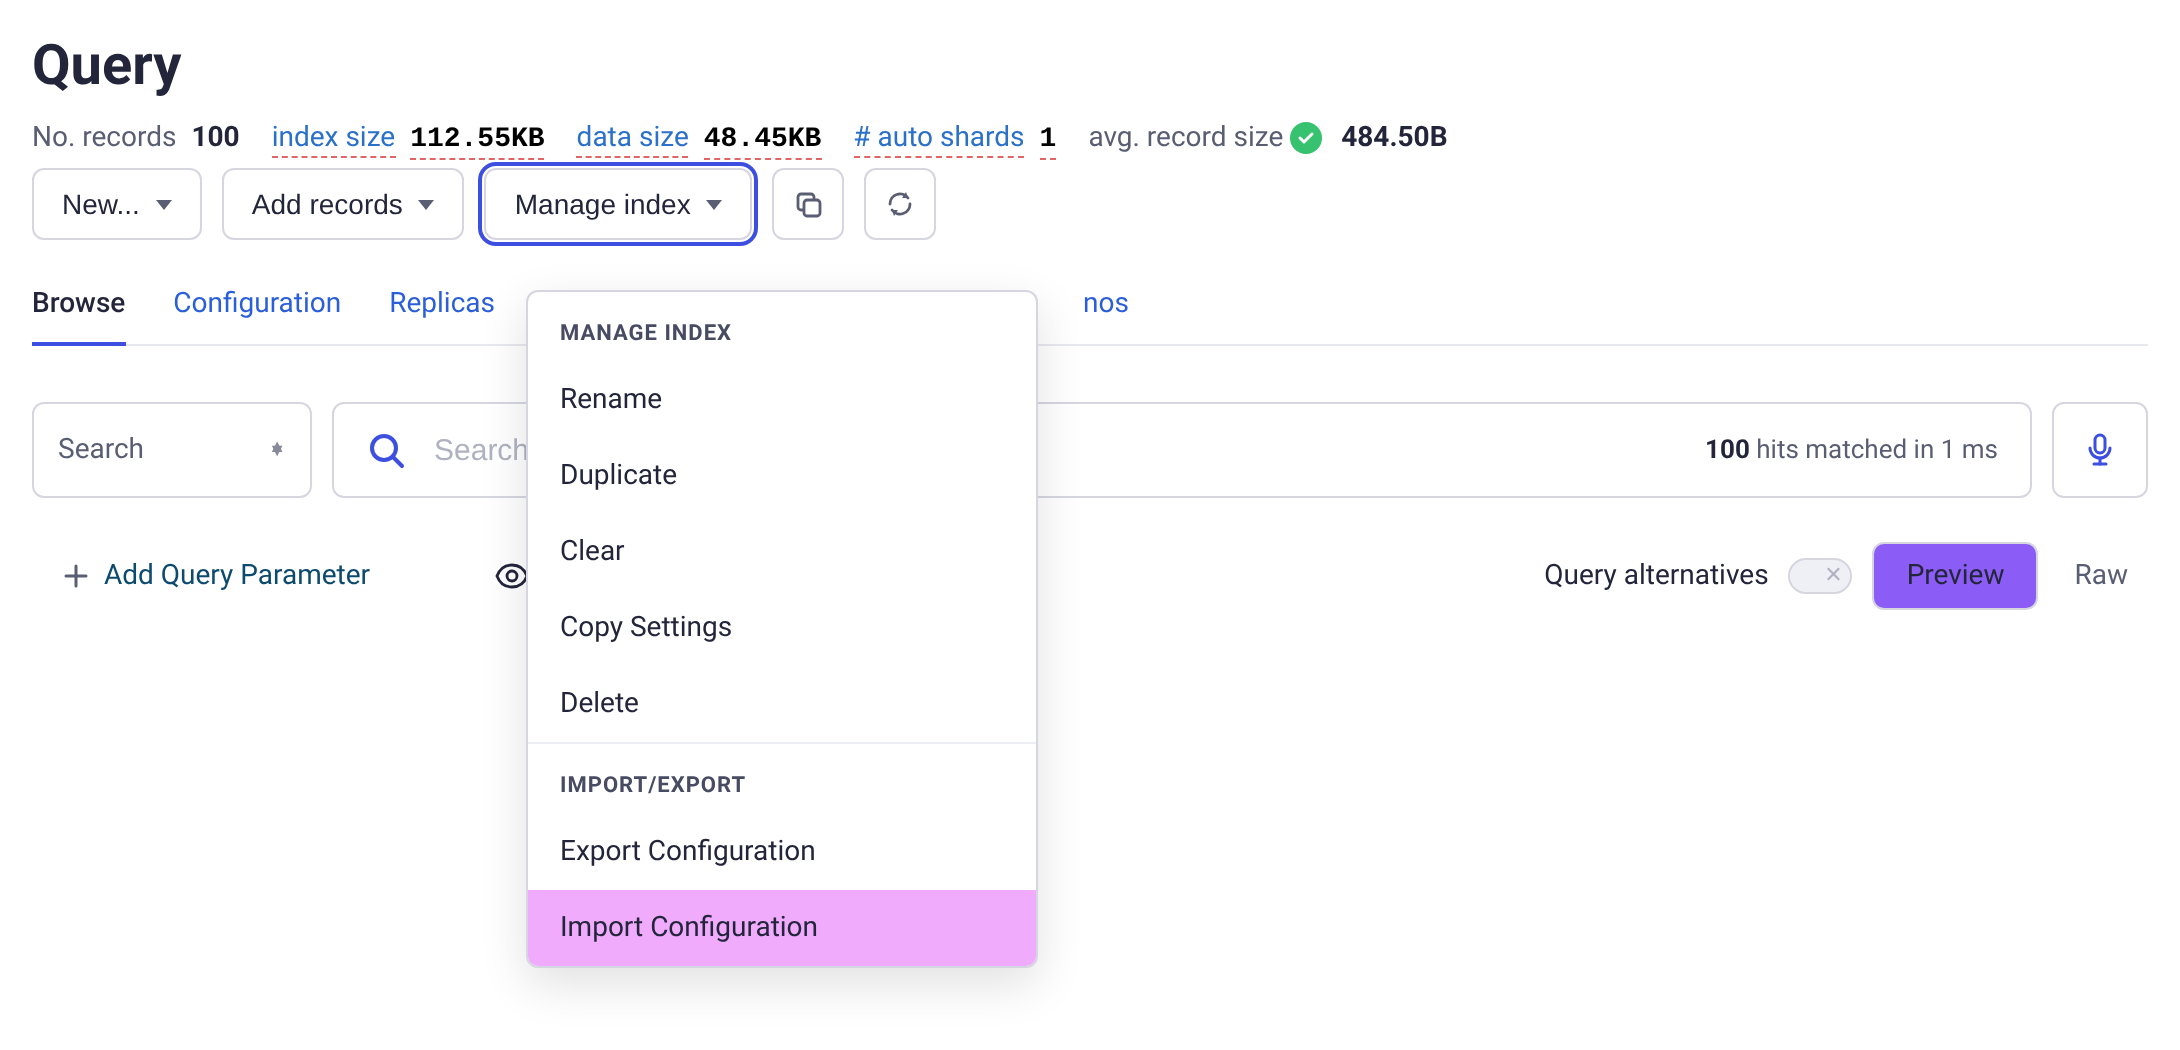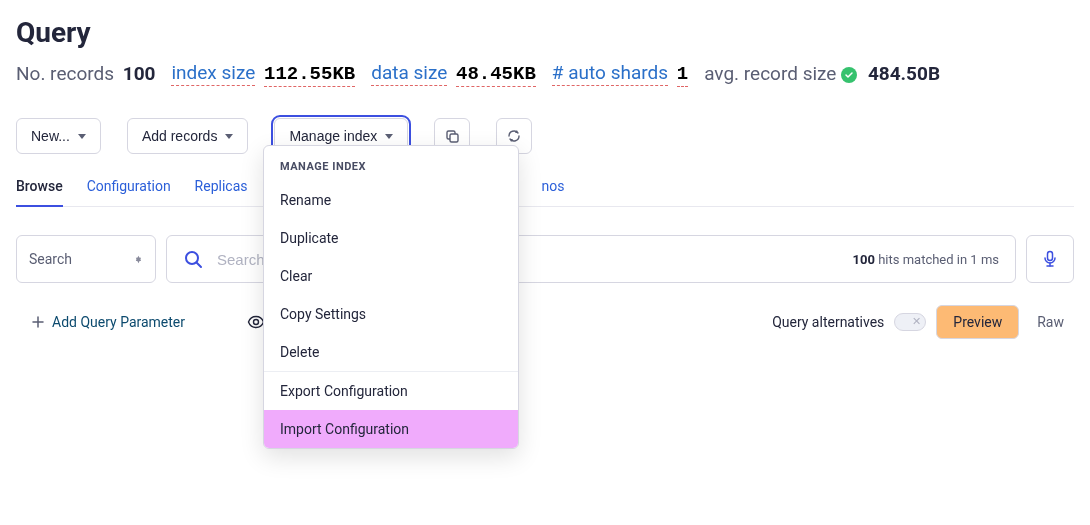--- a/index.html
+++ b/index.html
@@ -19,23 +19,23 @@
     }
     .page-title {
       font-size: 28px;
       font-weight: 700;
       color: #23263b;
       margin-bottom: 12px;
     }
     .stats-row {
       display: flex;
       gap: 16px;
-      align-items: flex-end;
-      margin-bottom: 33px;
-      font-size: 19px;
+      align-items: flex-start;
+      margin-bottom: 6px;
+      font-size: 14px;
     }
     .stat-label {
       color: #5a5e73;
     }
     .stat-label.link {
       color: #2b70c9;
       border-bottom: 1px dashed #e06666;
       padding-bottom: 1px;
     }
     .stat-value {
@@ -58,21 +58,21 @@
       height: 16px;
       background: #36c26e;
       border-radius: 50%;
       color: #fff;
       font-size: 11px;
       vertical-align: middle;
       margin-right: 2px;
     }
     .toolbar {
       display: flex;
-      gap: 26px;
+      gap: 10px;
       align-items: flex-start;
       margin-bottom: 24px;
     }
     .btn {
       display: inline-flex;
       align-items: center;
       gap: 8px;
       padding: 0 14px;
       height: 36px;
       background: #fff;
@@ -224,21 +224,21 @@
       top: 1px;
       font-size: 11px;
       color: #b0b2c1;
       line-height: 14px;
     }
     .preview-btn {
       padding: 0 16px;
       height: 34px;
       border: 1px solid #d6d6e1;
       border-radius: 6px;
-      background: #fdba74;
+      background: #8b5cf6;
       display: flex;
       align-items: center;
       font-size: 14px;
       color: #23263b;
     }
     .raw-btn {
       color: #5a5e73;
       font-size: 14px;
       padding: 0 8px;
       text-align: right;
@@ -417,16 +417,17 @@
 </div>
 
 <div class="dropdown">
   <div class="dropdown-header">MANAGE INDEX</div>
   <div class="dropdown-item">Rename</div>
   <div class="dropdown-item">Duplicate</div>
   <div class="dropdown-item">Clear</div>
   <div class="dropdown-item">Copy Settings</div>
   <div class="dropdown-item">Delete</div>
   <div class="dropdown-section">
+    <div class="dropdown-header">IMPORT/EXPORT</div>
     <div class="dropdown-item">Export Configuration</div>
     <div class="dropdown-item highlighted">Import Configuration</div>
   </div>
 </div>
 
 </body></html>

